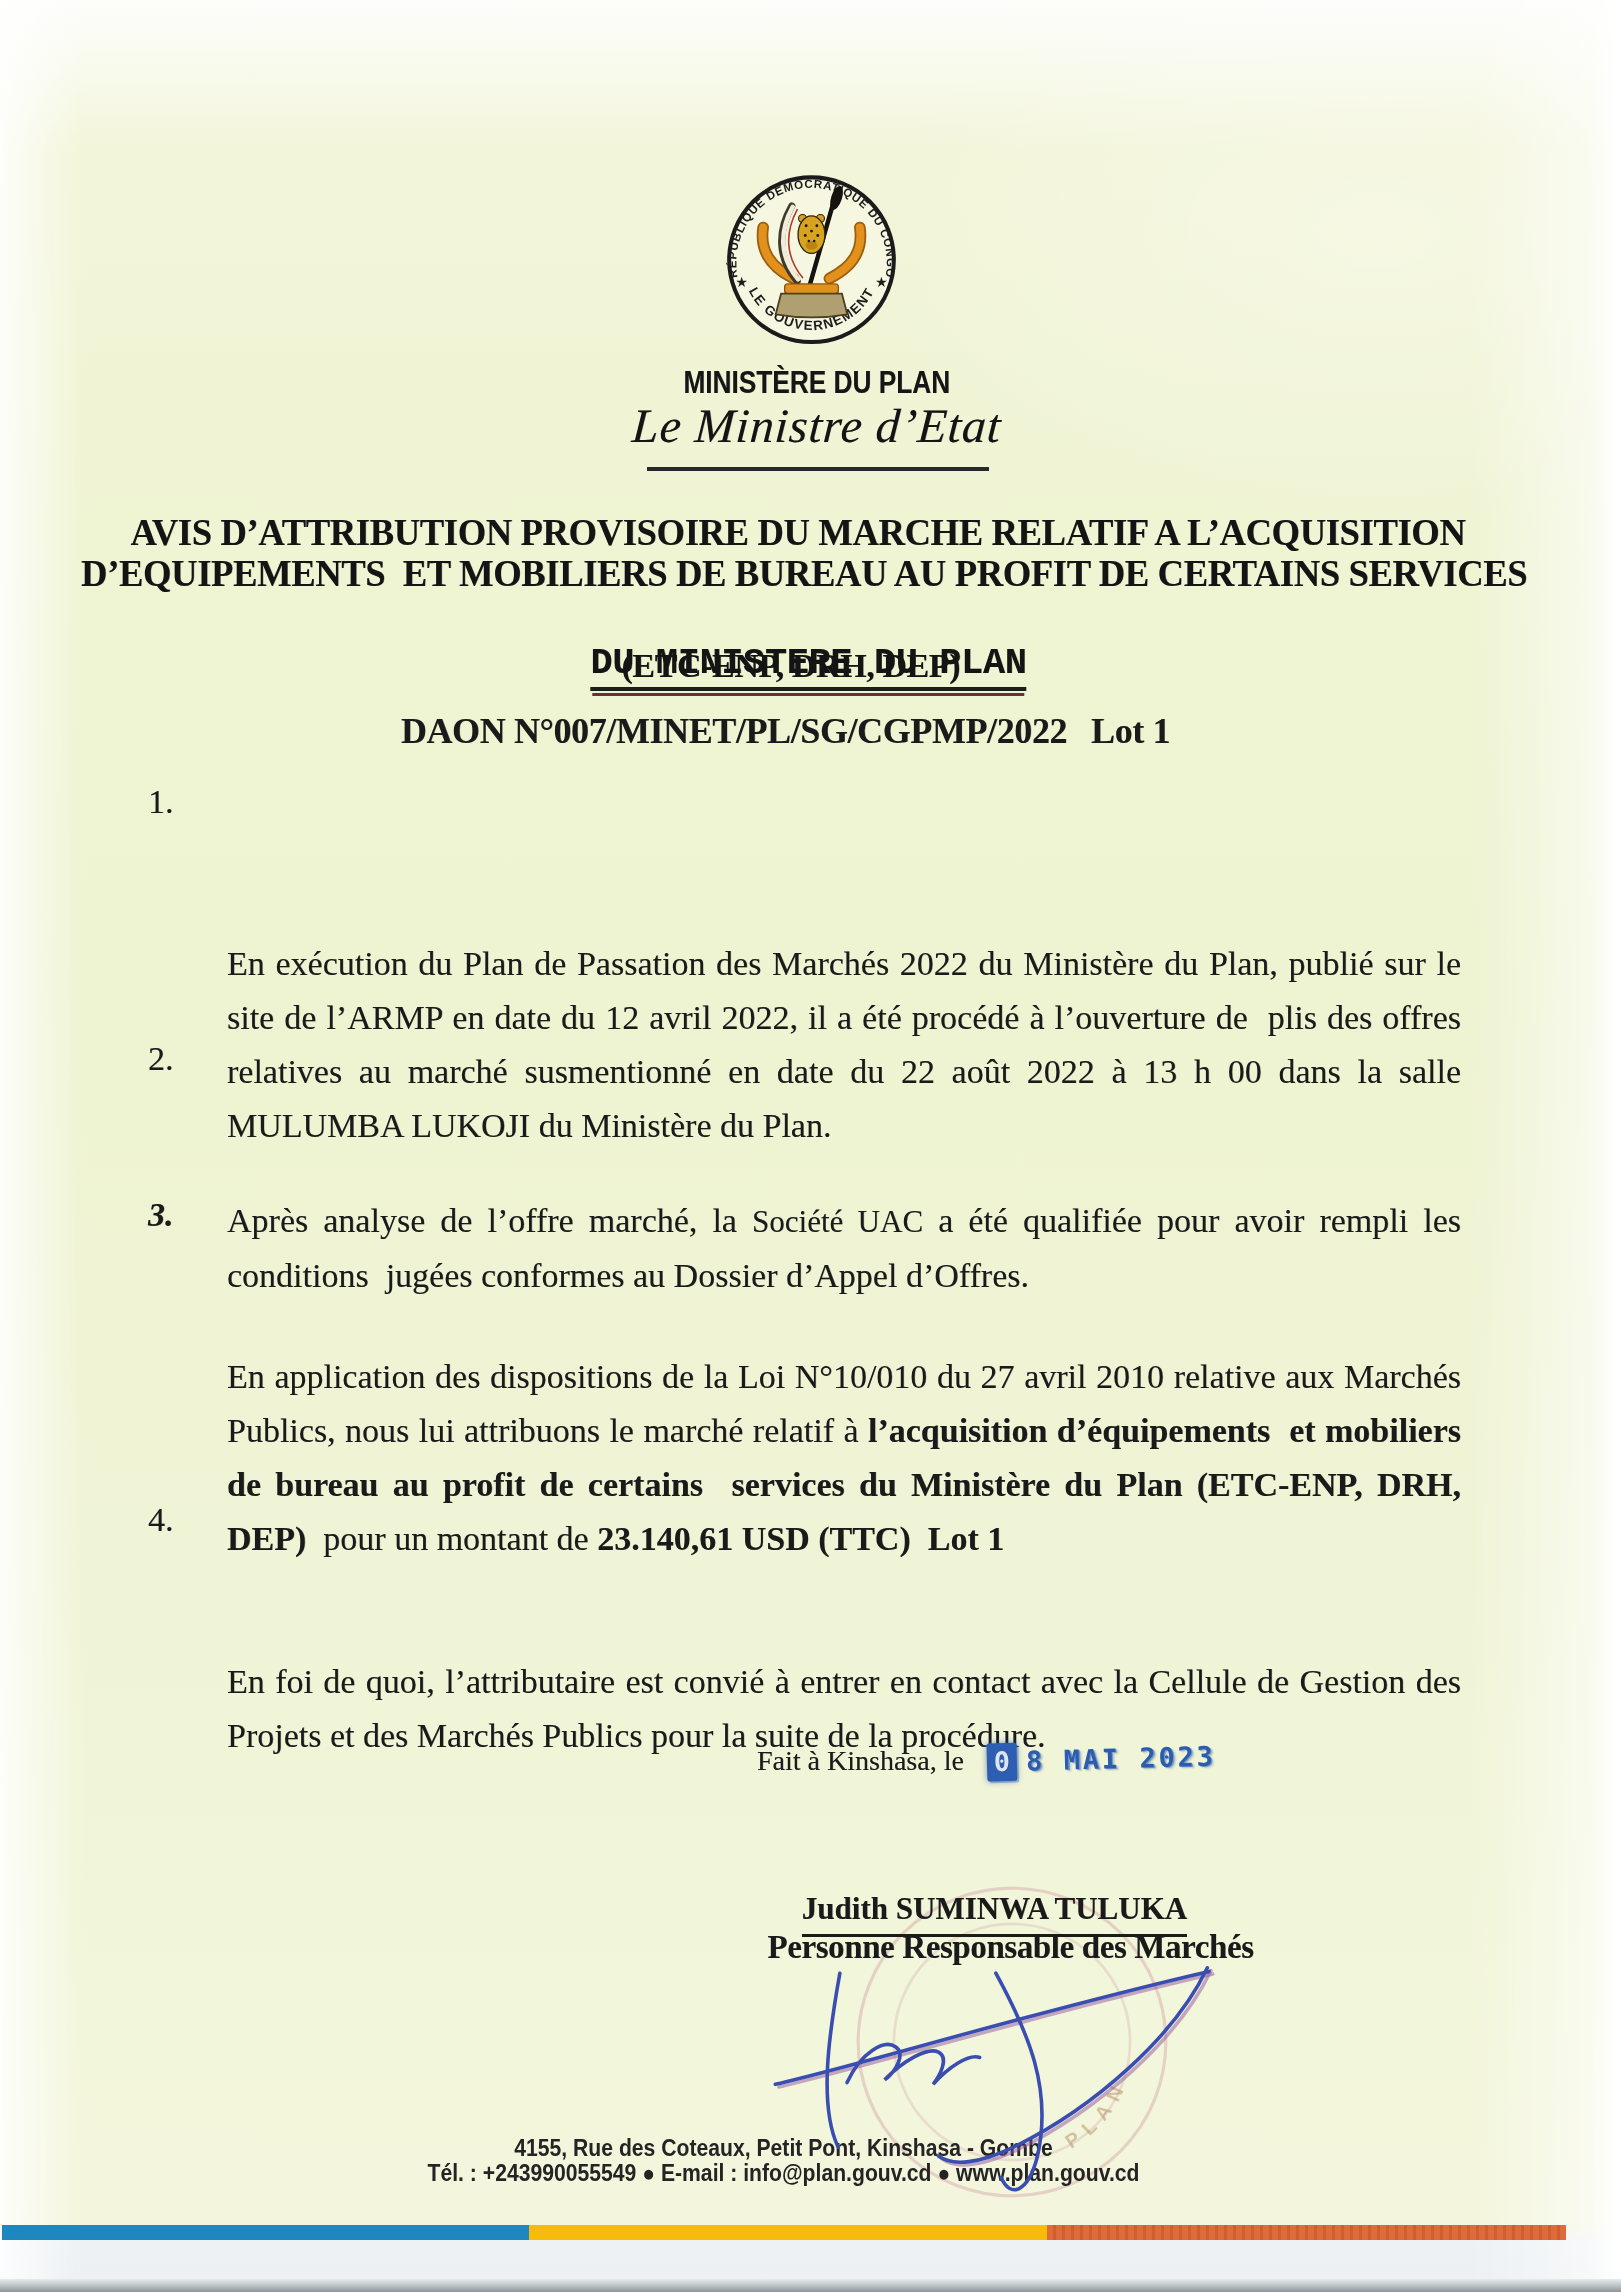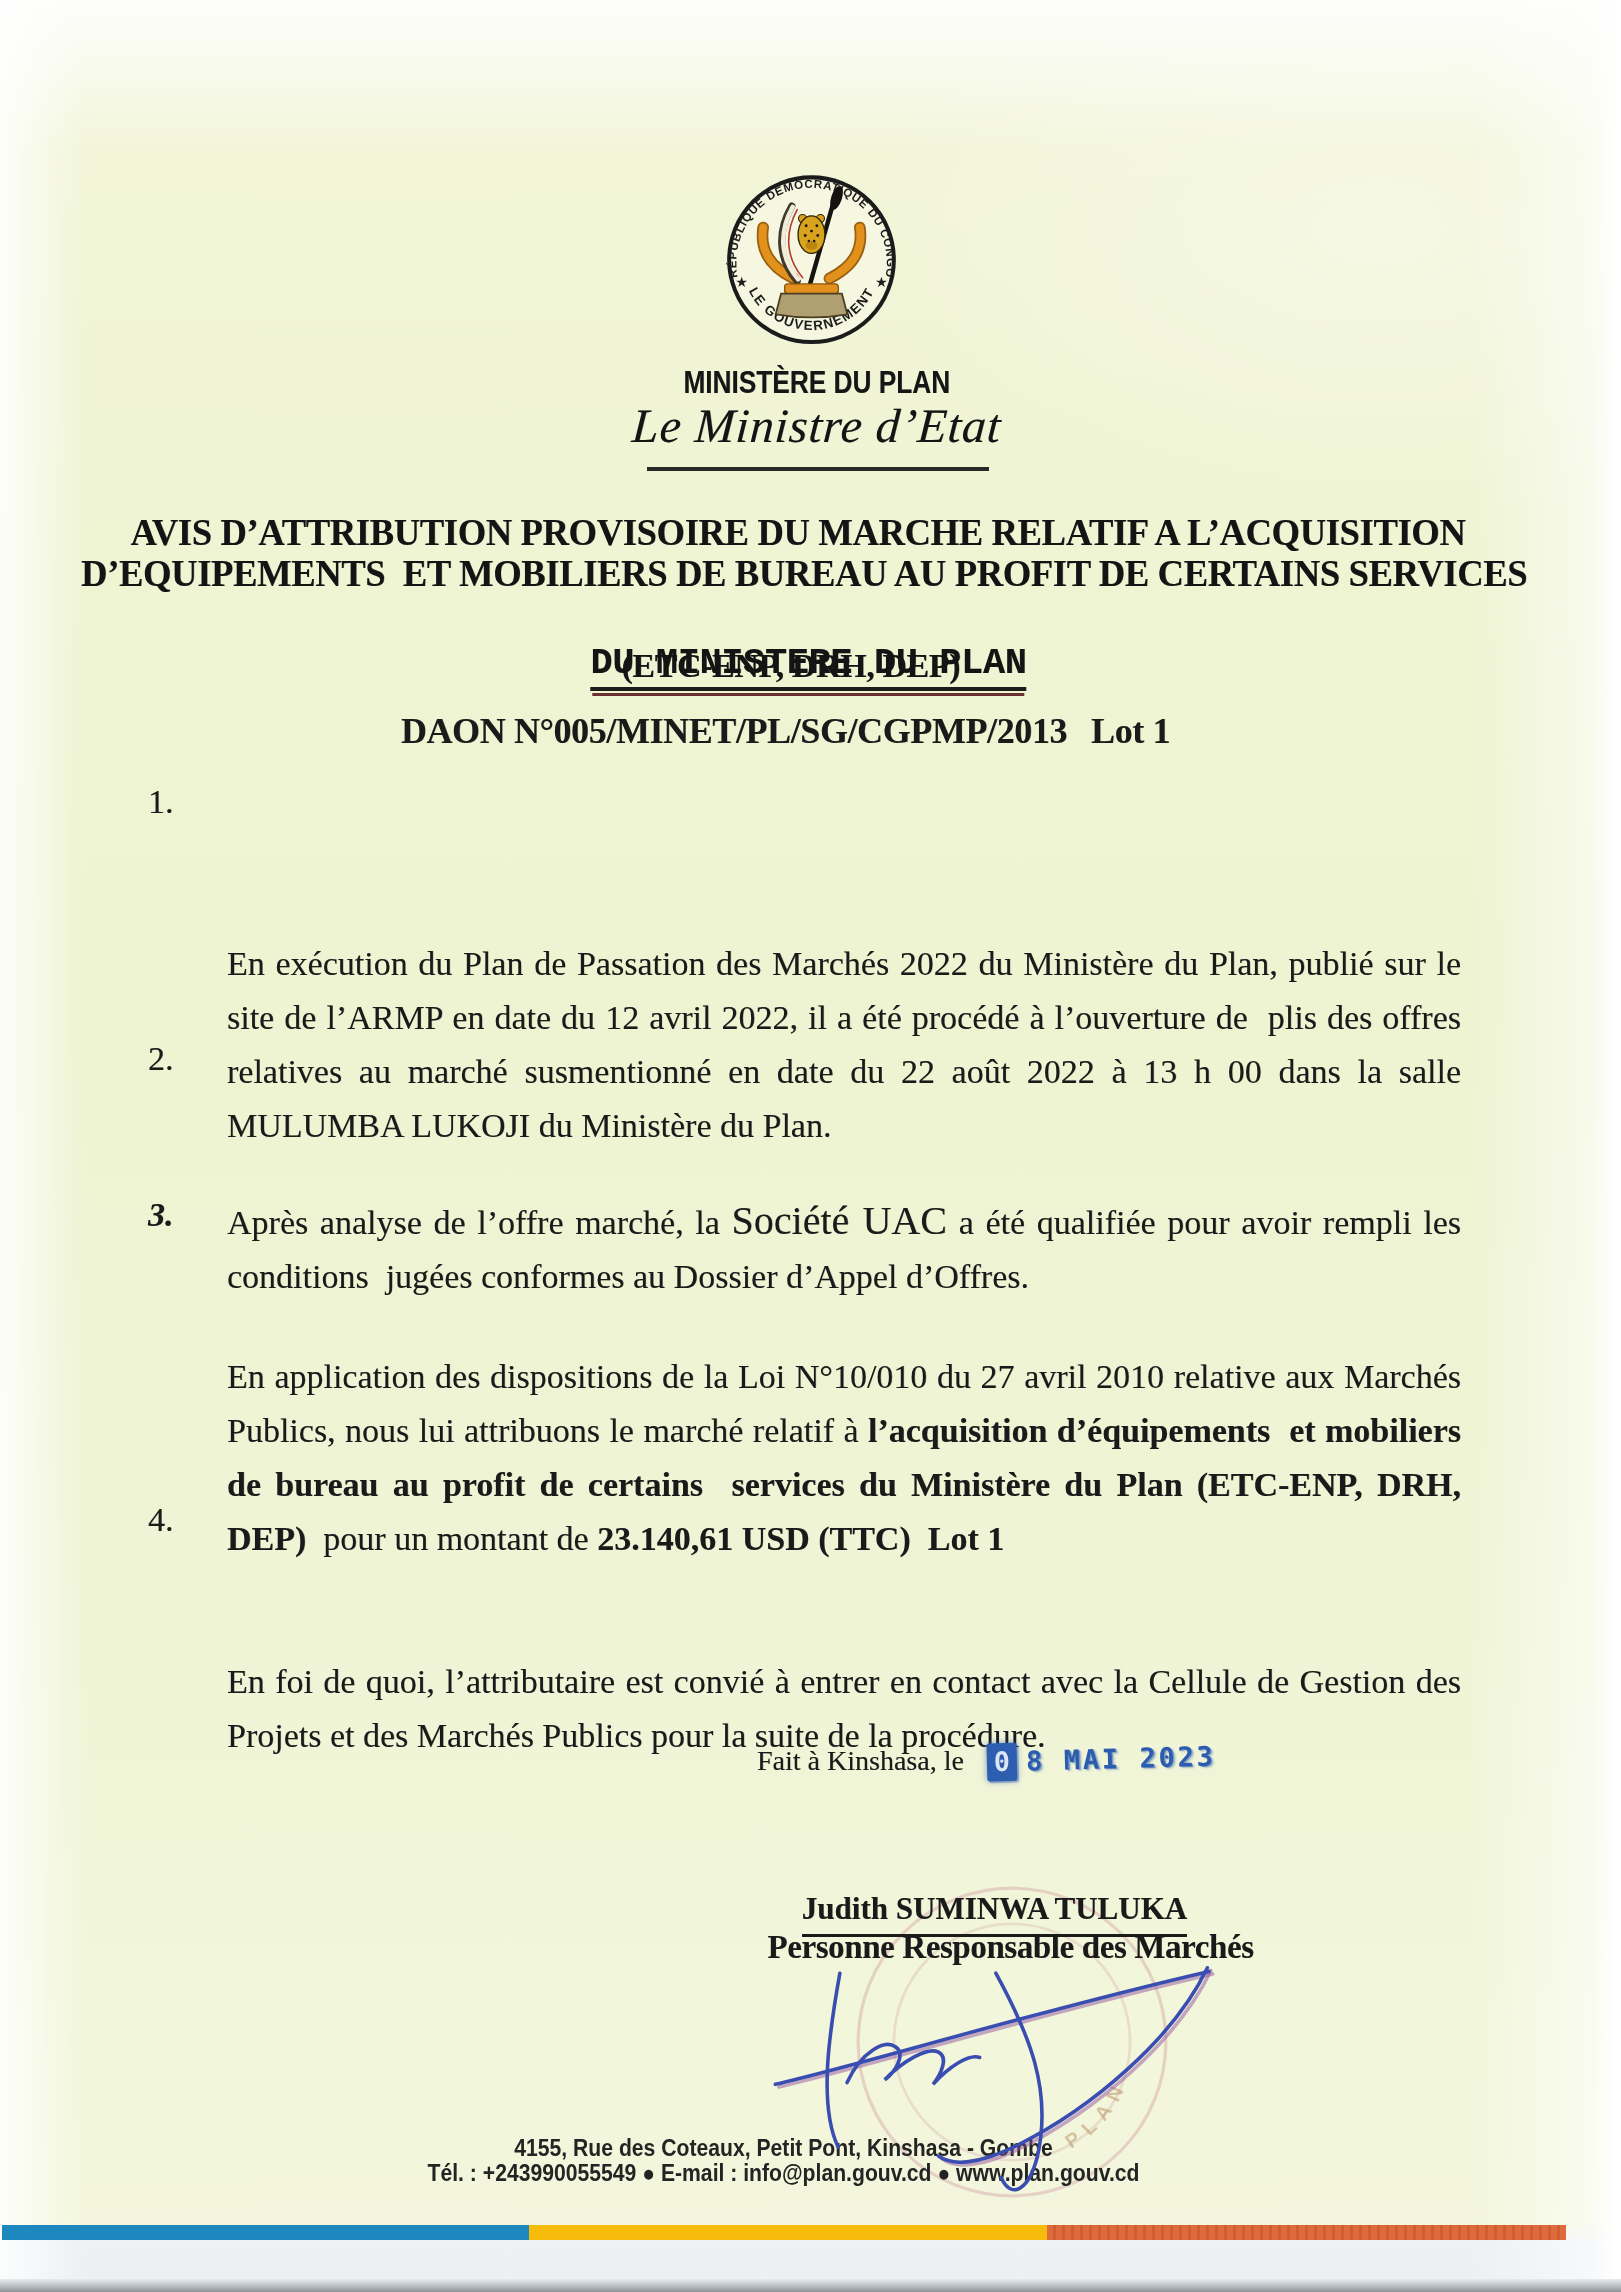--- a/index.html
+++ b/index.html
@@ -35,21 +35,21 @@
   #title-l3 .u3{display:inline-block;position:relative;padding-bottom:2.7px;border-bottom:4.5px solid #1c1c1c;font-family:Liberation Mono, monospace;}
   #title-l3 .u3::after{content:'';position:absolute;left:1.8px;right:1.8px;bottom:-9px;height:2.7px;background:#6d2f2f;}
   #title-l4{top:647px;font-size:34px;transform:translateX(-19.7px);}
   #daon-line{top:710px;font-size:36px;font-weight:bold;transform:translateX(-25px);letter-spacing:-0.4px;}
   #daon-line .lot{margin-left:24px;}
 
   
   .para{left:148px;width:1313px;font-size:34px;line-height:54px;text-align:justify;white-space:pre-wrap;}
   .para .num{position:absolute;left:0;top:0;}
   .para .ptext{display:block;margin-left:79px;}
-  .small-run{font-size:40px;}
+  .small-run{font-size:31px;}
   .bi-run{font-weight:bold;}
   .b-run{font-weight:bold;}
   #para-3 .num{font-style:italic;font-weight:bold;}
 
   
   #date-line{top:1741px;left:757px;font-size:28px;line-height:39px;white-space:nowrap;}
   #date-stamp{display:inline-block;margin-left:23px;transform:rotate(-1.5deg) translateY(-4.5px);
     font-family:"DejaVu Sans Mono","Liberation Mono",monospace;font-weight:bold;color:#2c5cb0;vertical-align:middle;}
   #stamp-day-box{display:inline-block;width:30px;height:38px;line-height:38px;text-align:center;
     background:#2d5eb2;color:#d9e6f8;font-size:27px;border-radius:2.7px;
@@ -133,21 +133,21 @@
   <div class="abs" id="minister-underline"></div>
 
   <div class="abs center-line doc-title shadowed" id="title-l1">AVIS D’ATTRIBUTION PROVISOIRE DU MARCHE RELATIF A L’ACQUISITION</div>
   <div class="abs center-line doc-title shadowed" id="title-l2">D’EQUIPEMENTS  ET MOBILIERS DE BUREAU AU PROFIT DE CERTAINS SERVICES</div>
   <div class="abs center-line doc-title shadowed" id="title-l3">
     <span class="u3">DU MINISTERE DU PLAN</span>
   </div>
   <div class="abs center-line doc-title shadowed" id="title-l4">(ETC-ENP, DRH, DEP)</div>
 
   <div class="abs center-line shadowed" id="daon-line">
-    <span>DAON N°005/MINET/PL/SG/CGPMP/2013</span><span class="lot">Lot 1</span>
+    <span>DAON N°007/MINET/PL/SG/CGPMP/2022</span><span class="lot">Lot 1</span>
   </div>
 
   <div class="abs para shadowed" style="top:775px;" id="para-1">
     <span class="num">1.</span>
     <span class="ptext">En exécution du Plan de Passation des Marchés 2022 du Ministère du Plan, publié sur le site de l’ARMP en date du 12 avril 2022, il a été procédé à l’ouverture de  plis des offres relatives au marché susmentionné en date du 22 août 2022 à 13 h 00 dans la salle MULUMBA LUKOJI du Ministère du Plan.</span>
   </div>
 
   <div class="abs para shadowed" style="top:1032px;" id="para-2">
     <span class="num">2.</span>
     <span class="ptext"><span>Après analyse de l’offre marché, la </span><span class="small-run">Société UAC</span><span> a été qualifiée pour avoir rempli les conditions  jugées conformes au Dossier d’Appel d’Offres.</span></span>

